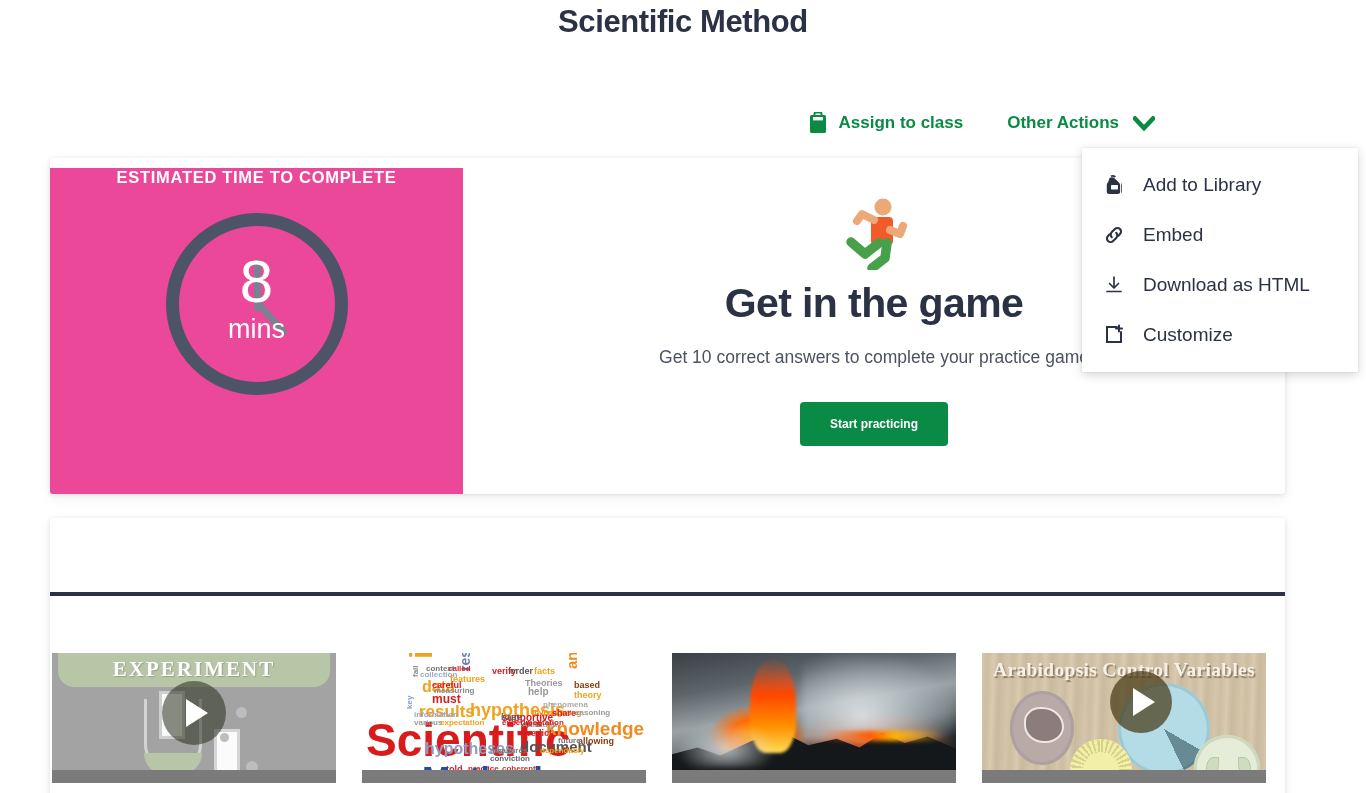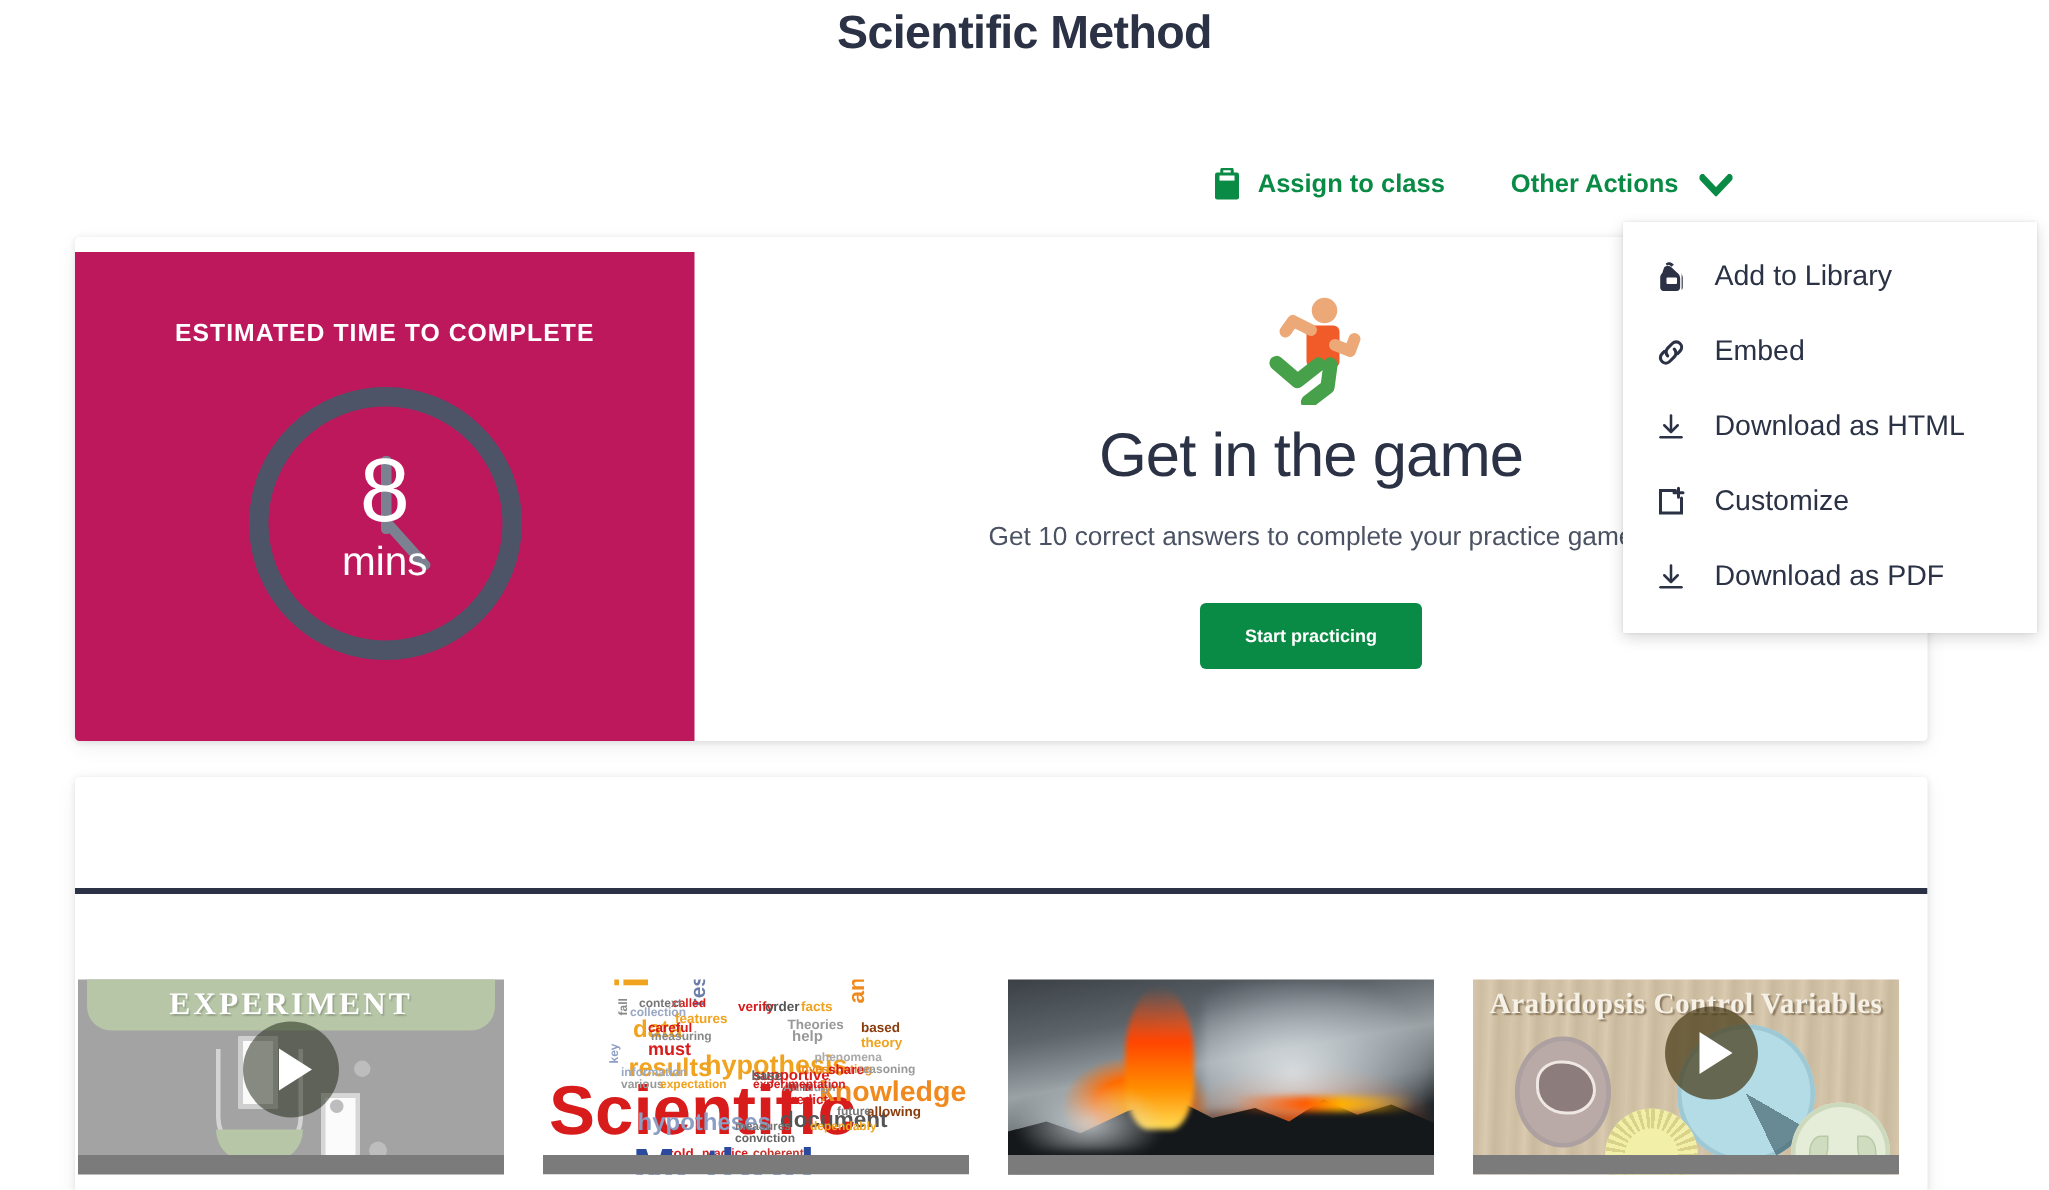--- a/index.html
+++ b/index.html
@@ -53,23 +53,23 @@
   
   .main-card {
     position: absolute; left: 50px; top: 158px;
     width: 1235px; height: 336px;
     background: #fff; border-radius: 3px;
     box-shadow: 0 1px 4px rgba(0,0,0,0.10), 0 4px 14px rgba(0,0,0,0.06);
     display: flex; overflow: hidden;
   }
   .time-panel {
     width: 413px; height: 408px; margin-top: 10px;
-    background: #be185d;
+    background: #ec4899;
     display: flex; flex-direction: column; align-items: center;
-    padding-top: 45px; flex: 0 0 413px;
+    flex: 0 0 413px;
   }
   .time-label {
     color: #ffffff; font-size: 16.5px; font-weight: bold;
     letter-spacing: 0.7px;
   }
   .clock-wrap { position: relative; margin-top: 26px; width: 182px; height: 182px; }
   .clock-ring {
     position: absolute; inset: 0;
     border: 13px solid #4d5467; border-radius: 50%;
   }
@@ -90,21 +90,21 @@
     position: absolute; left: 0; top: 100px; width: 182px; text-align: center;
     color: #fff; font-size: 27px; line-height: 32px;
   }
 
   .promo {
     flex: 1; display: flex; flex-direction: column;
     align-items: center; padding-top: 40px;
   }
   .runner { width: 70px; height: 72px; }
   .promo-title {
-    font-size: 41px; font-weight: normal; color: #2b3245;
+    font-size: 41px; font-weight: bold; color: #2b3245;
     letter-spacing: -0.6px; margin-top: 10px;
   }
   .promo-sub { font-size: 17.5px; color: #4a5263; margin-top: 20px; }
   .start-btn {
     margin-top: 34px; background: #0a8b45; color: #fff;
     border: none; border-radius: 4px;
     font-size: 12px; font-weight: bold;
     font-family: "Liberation Sans", sans-serif;
     padding: 15px 30px; cursor: pointer;
   }
@@ -466,25 +466,15 @@
     <div class="dd-item">
       <span class="dd-icon">
         <svg width="24" height="24" viewBox="0 0 24 24" fill="none" stroke="#2b3245" stroke-width="2" stroke-linecap="round">
           <path d="M15 4H5v15h14V9"></path>
           <path d="M17 2.5v6M14 5.5h6"></path>
         </svg>
       </span>
       <span>Customize</span>
     </div>
 
-    <div class="dd-item">
-      <span class="dd-icon">
-        <svg width="24" height="24" viewBox="0 0 24 24" fill="none" stroke="#2b3245" stroke-width="1.7" stroke-linecap="round" stroke-linejoin="round">
-          <path d="M12 4v10"></path>
-            <path d="M7.5 10.5 12 15l4.5-4.5"></path>
-            <path d="M5 18.5h14"></path>
-        </svg>
-      </span>
-      <span>Download as PDF</span>
-    </div>
   </div>
 
 </div>
 
 </body></html>

